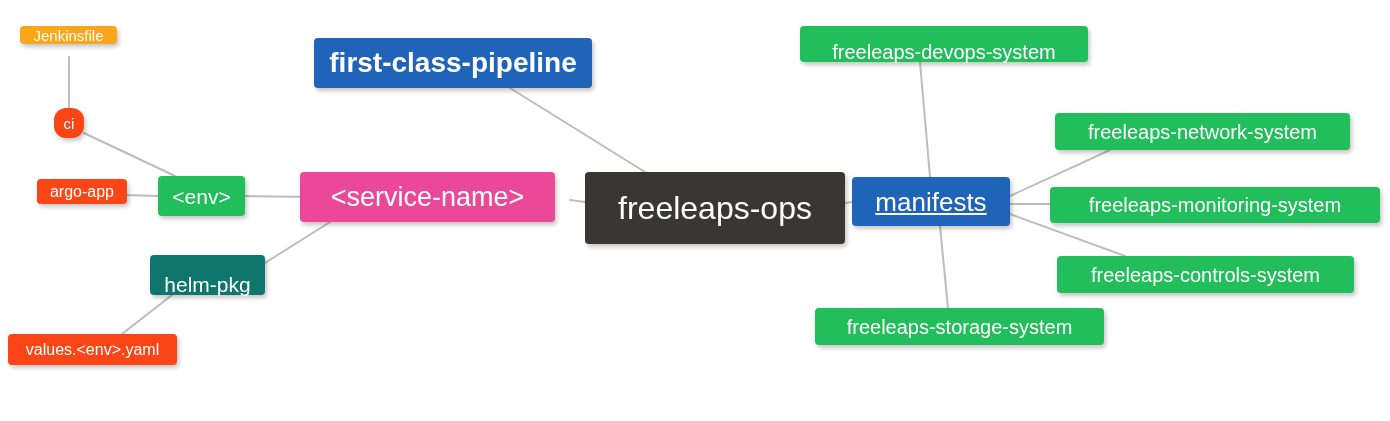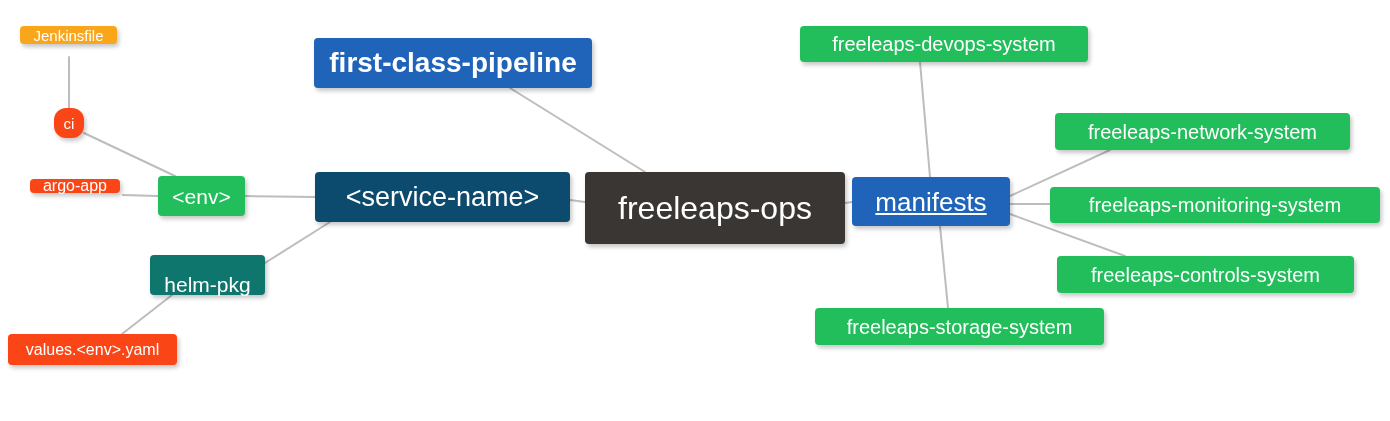--- a/index.html
+++ b/index.html
@@ -57,45 +57,45 @@
       <line x1="1010" y1="214" x2="1125" y2="256" stroke="#bdbdbd" stroke-width="2" stroke-linecap="round"></line>
       <line x1="940" y1="226" x2="948" y2="308" stroke="#bdbdbd" stroke-width="2" stroke-linecap="round"></line>
     </svg>
   <div id="nodes">
       <div class="node" style="left: 20px; top: 26px; width: 97px; height: 18px; background: rgb(250, 166, 26); font-size: 15px;">
         <span>Jenkinsfile</span>
       </div>
       <div class="node" style="left: 54px; top: 108px; width: 30px; height: 30px; background: rgb(250, 70, 22); font-size: 15px; border-radius: 12px;">
         <span>ci</span>
       </div>
-      <div class="node" style="left: 30px; top: 179px; width: 90px; height: 14px; background: rgb(250, 70, 22); font-size: 16px; text-align: center;">
+      <div class="node" style="left: 37px; top: 179px; width: 90px; height: 25px; background: rgb(250, 70, 22); font-size: 16px; text-align: center;">
         <span>argo-app</span>
       </div>
       <div class="node" style="left: 158px; top: 176px; width: 87px; height: 40px; background: rgb(35, 190, 92); font-size: 21px;">
         <span>&lt;env&gt;</span>
       </div>
       <div class="node" style="left: 150px; top: 255px; width: 115px; height: 40px; background: #0f766e; font-size: 21px; align-items: flex-end;">
         <span>helm-pkg</span>
       </div>
       <div class="node" style="left: 8px; top: 334px; width: 169px; height: 31px; background: rgb(250, 70, 22); font-size: 16px;">
         <span>values.&lt;env&gt;.yaml</span>
       </div>
       <div class="node" style="left: 314px; top: 38px; width: 278px; height: 50px; background: rgb(31, 100, 184); font-size: 28px; font-weight: bold;">
         <span>first-class-pipeline</span>
       </div>
-      <div class="node" style="left: 315px; top: 172px; width: 255px; height: 50px; background: #0c4a6e; font-size: 27px;">
+      <div class="node" style="left: 300px; top: 172px; width: 255px; height: 50px; background: #ec4899; font-size: 27px;">
         <span>&lt;service-name&gt;</span>
       </div>
       <div class="node" style="left: 585px; top: 172px; width: 260px; height: 72px; background: rgb(58, 54, 51); font-size: 32px;">
         <span>freeleaps-ops</span>
       </div>
       <div class="node" style="left: 852px; top: 177px; width: 158px; height: 49px; background: rgb(31, 100, 184); font-size: 26px; text-decoration: underline;">
         <span>manifests</span>
       </div>
-      <div class="node" style="left: 800px; top: 26px; width: 288px; height: 36px; background: rgb(35, 190, 92); font-size: 20px;">
+      <div class="node" style="left: 800px; top: 26px; width: 288px; height: 36px; background: rgb(35, 190, 92); font-size: 20px; align-items: flex-end;">
         <span>freeleaps-devops-system</span>
       </div>
       <div class="node" style="left: 1055px; top: 113px; width: 295px; height: 37px; background: rgb(35, 190, 92); font-size: 20px;">
         <span>freeleaps-network-system</span>
       </div>
       <div class="node" style="left: 1050px; top: 187px; width: 330px; height: 36px; background: rgb(35, 190, 92); font-size: 20px;">
         <span>freeleaps-monitoring-system</span>
       </div>
       <div class="node" style="left: 1057px; top: 256px; width: 297px; height: 37px; background: rgb(35, 190, 92); font-size: 20px;">
         <span>freeleaps-controls-system</span>

